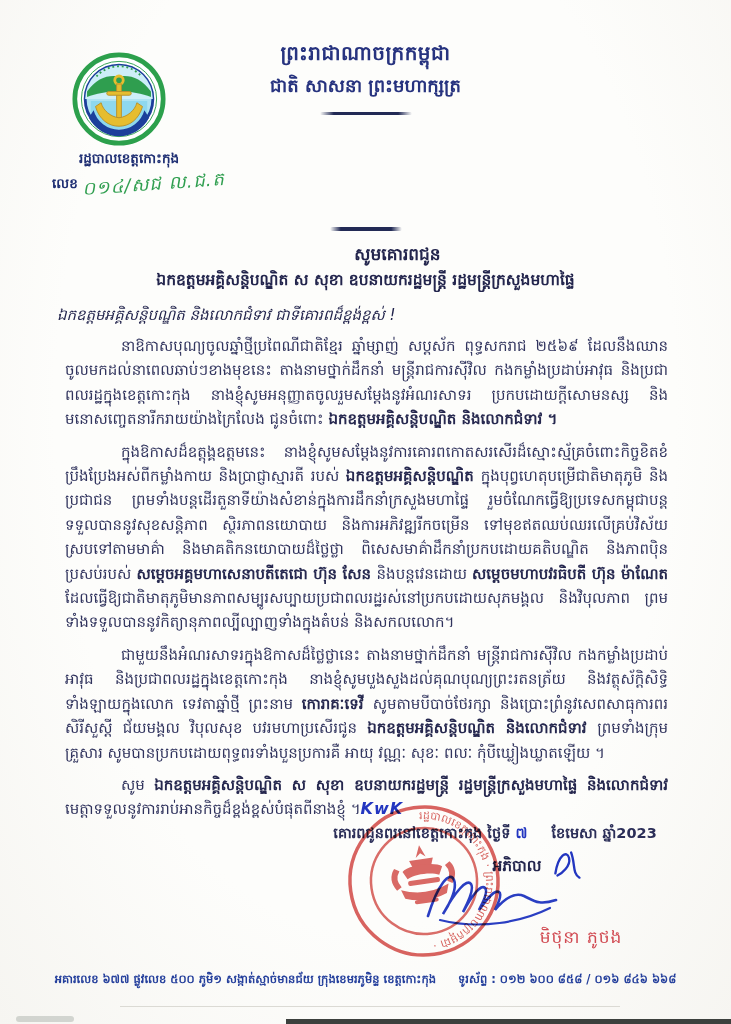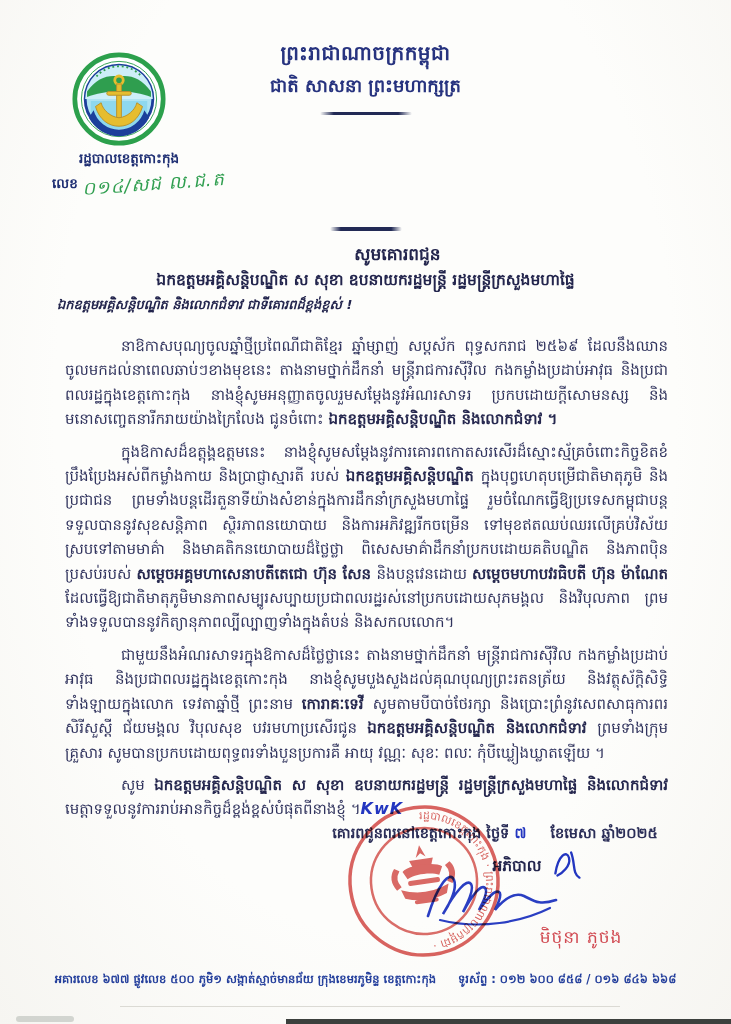--- a/index.html
+++ b/index.html
@@ -20,21 +20,21 @@
   
   .logo{top:52px;left:72px;width:94px;height:94px;}
   .orgname{top:150px;left:36px;width:186px;font-size:13.5px;font-weight:700;color:#203074;}
   .refline{top:170px;left:52px;width:240px;font-size:13.5px;color:#203074;font-weight:700;}
   .hw-green{display:inline-block;color:#2f9e4f;font-size:18px;font-style:italic;font-weight:400;
     transform:rotate(-4deg) translateY(2px);letter-spacing:1px;}
   
   .title{top:186px;left:0;width:731px;font-size:25px;font-weight:700;color:#191a38;letter-spacing:1px;}
   .salutation{top:243px;left:0;width:731px;font-size:17px;font-weight:700;color:#23254d;padding-left:32px;}
   .addressee{top:270px;left:0;width:731px;font-size:15.5px;font-weight:700;color:#23254d;}
-  .addressee-sub{top:296px;left:57px;width:620px;font-size:13px;font-weight:700;font-style:italic;color:#23254d;}
+  .addressee-sub{top:305px;left:57px;width:620px;font-size:15px;font-weight:400;font-style:italic;color:#23254d;}
   
   .body-wrap{top:326px;left:57px;width:619px;}
   .para{margin:8px;font-size:15px;line-height:24.4px;text-align:justify;text-indent:56px;color:#31345e;}
   .seg.bold{font-weight:700;color:#26284f;}
   .hw-inline{color:#2336c0;font-style:italic;font-weight:700;font-size:16px;letter-spacing:1px;}
   
   .date1{top:797px;left:320px;width:380px;font-size:14.5px;color:#2b2e58;font-weight:600;}
   .date2{top:824px;left:290px;width:410px;font-size:14.5px;color:#2b2e58;font-weight:600;}
   .hw-blue{color:#2336c0;font-weight:700;}
   .gov-title{top:856px;left:432px;width:170px;font-size:15.5px;font-weight:700;color:#23254d;}
@@ -97,21 +97,21 @@
       <p class="para"><span class="seg">នាឱកាសបុណ្យចូលឆ្នាំថ្មីប្រពៃណីជាតិខ្មែរ ឆ្នាំម្សាញ់ សប្តស័ក ពុទ្ធសករាជ ២៥៦៩ ដែលនឹងឈានចូលមកដល់នាពេលឆាប់ៗខាងមុខនេះ តាងនាមថ្នាក់ដឹកនាំ មន្ត្រីរាជការស៊ីវិល កងកម្លាំងប្រដាប់អាវុធ និងប្រជាពលរដ្ឋក្នុងខេត្តកោះកុង នាងខ្ញុំសូមអនុញ្ញាតចូលរួមសម្តែងនូវអំណរសាទរ ប្រកបដោយក្តីសោមនស្ស និងមនោសញ្ចេតនារីករាយយ៉ាងក្រៃលែង ជូនចំពោះ </span><span class="seg bold">ឯកឧត្តមអគ្គិសន្តិបណ្ឌិត និងលោកជំទាវ ។</span></p>
       <p class="para"><span class="seg">ក្នុងឱកាសដ៏ឧត្តុង្គឧត្តមនេះ នាងខ្ញុំសូមសម្តែងនូវការគោរពកោតសរសើរដ៏ស្មោះស្ម័គ្រចំពោះកិច្ចខិតខំប្រឹងប្រែងអស់ពីកម្លាំងកាយ និងប្រាជ្ញាស្មារតី របស់ </span><span class="seg bold">ឯកឧត្តមអគ្គិសន្តិបណ្ឌិត </span><span class="seg">ក្នុងបុព្វហេតុបម្រើជាតិមាតុភូមិ និងប្រជាជន ព្រមទាំងបន្តដើរតួនាទីយ៉ាងសំខាន់ក្នុងការដឹកនាំក្រសួងមហាផ្ទៃ រួមចំណែកធ្វើឱ្យប្រទេសកម្ពុជាបន្តទទួលបាននូវសុខសន្តិភាព ស្ថិរភាពនយោបាយ និងការអភិវឌ្ឍរីកចម្រើន ទៅមុខឥតឈប់ឈរលើគ្រប់វិស័យ ស្របទៅតាមមាគ៌ា និងមាគតិកនយោបាយដ៏ថ្លៃថ្លា ពិសេសមាគ៌ាដឹកនាំប្រកបដោយគតិបណ្ឌិត និងភាពប៉ិនប្រសប់របស់ </span><span class="seg bold">សម្តេចអគ្គមហាសេនាបតីតេជោ ហ៊ុន សែន </span><span class="seg">និងបន្តវេនដោយ </span><span class="seg bold">សម្តេចមហាបវរធិបតី ហ៊ុន ម៉ាណែត </span><span class="seg">ដែលធ្វើឱ្យជាតិមាតុភូមិមានភាពសម្បូរសប្បាយប្រជាពលរដ្ឋរស់នៅប្រកបដោយសុភមង្គល និងវិបុលភាព ព្រមទាំងទទួលបាននូវកិត្យានុភាពល្បីល្បាញទាំងក្នុងតំបន់ និងសកលលោក។</span></p>
       <p class="para"><span class="seg">ជាមួយនឹងអំណរសាទរក្នុងឱកាសដ៏ថ្លៃថ្លានេះ តាងនាមថ្នាក់ដឹកនាំ មន្ត្រីរាជការស៊ីវិល កងកម្លាំងប្រដាប់អាវុធ និងប្រជាពលរដ្ឋក្នុងខេត្តកោះកុង នាងខ្ញុំសូមបួងសួងដល់គុណបុណ្យព្រះរតនត្រ័យ និងវត្ថុស័ក្តិសិទ្ធិទាំងឡាយក្នុងលោក ទេវតាឆ្នាំថ្មី ព្រះនាម </span><span class="seg bold">កោរាគៈទេវី </span><span class="seg">សូមតាមបីបាច់ថែរក្សា និងប្រោះព្រំនូវសេពសាធុការពរ សិរីសួស្តី ជ័យមង្គល វិបុលសុខ បវរមហាប្រសើរជូន </span><span class="seg bold">ឯកឧត្តមអគ្គិសន្តិបណ្ឌិត និងលោកជំទាវ </span><span class="seg">ព្រមទាំងក្រុមគ្រួសារ សូមបានប្រកបដោយពុទ្ធពរទាំងបួនប្រការគឺ អាយុ វណ្ណៈ សុខៈ ពលៈ កុំបីឃ្លៀងឃ្លាតឡើយ ។</span></p>
       <p class="para"><span class="seg">សូម </span><span class="seg bold">ឯកឧត្តមអគ្គិសន្តិបណ្ឌិត ស សុខា ឧបនាយករដ្ឋមន្ត្រី រដ្ឋមន្ត្រីក្រសួងមហាផ្ទៃ និងលោកជំទាវ </span><span class="seg">មេត្តាទទួលនូវការរាប់អានកិច្ចដ៏ខ្ពង់ខ្ពស់បំផុតពីនាងខ្ញុំ ។</span><span class="hw-inline">KwK</span></p>
     </div>
 
   <div class="abs center date2">
     <span>គោរពជូនពរនៅខេត្តកោះកុង ថ្ងៃទី</span>
     <span class="hw-blue">៧</span>
     <span class="sep-space"></span>
-    <span>ខែមេសា ឆ្នាំ២០២៥</span>
+    <span>ខែមេសា ឆ្នាំ2023</span>
   </div>
   <div class="abs center gov-title">អភិបាល</div>
 
   <div class="abs sig-init">
     <svg viewBox="0 0 40 34" width="42" height="36">
       <path d="M7,26 C10,8 18,4 20,11 C22,19 13,26 9,28 M22,6 C26,16 23,26 30,30" fill="none" stroke="#2336c0" stroke-width="2.2" stroke-linecap="round"></path>
     </svg>
   </div>
 
   <div class="abs sig-main">

